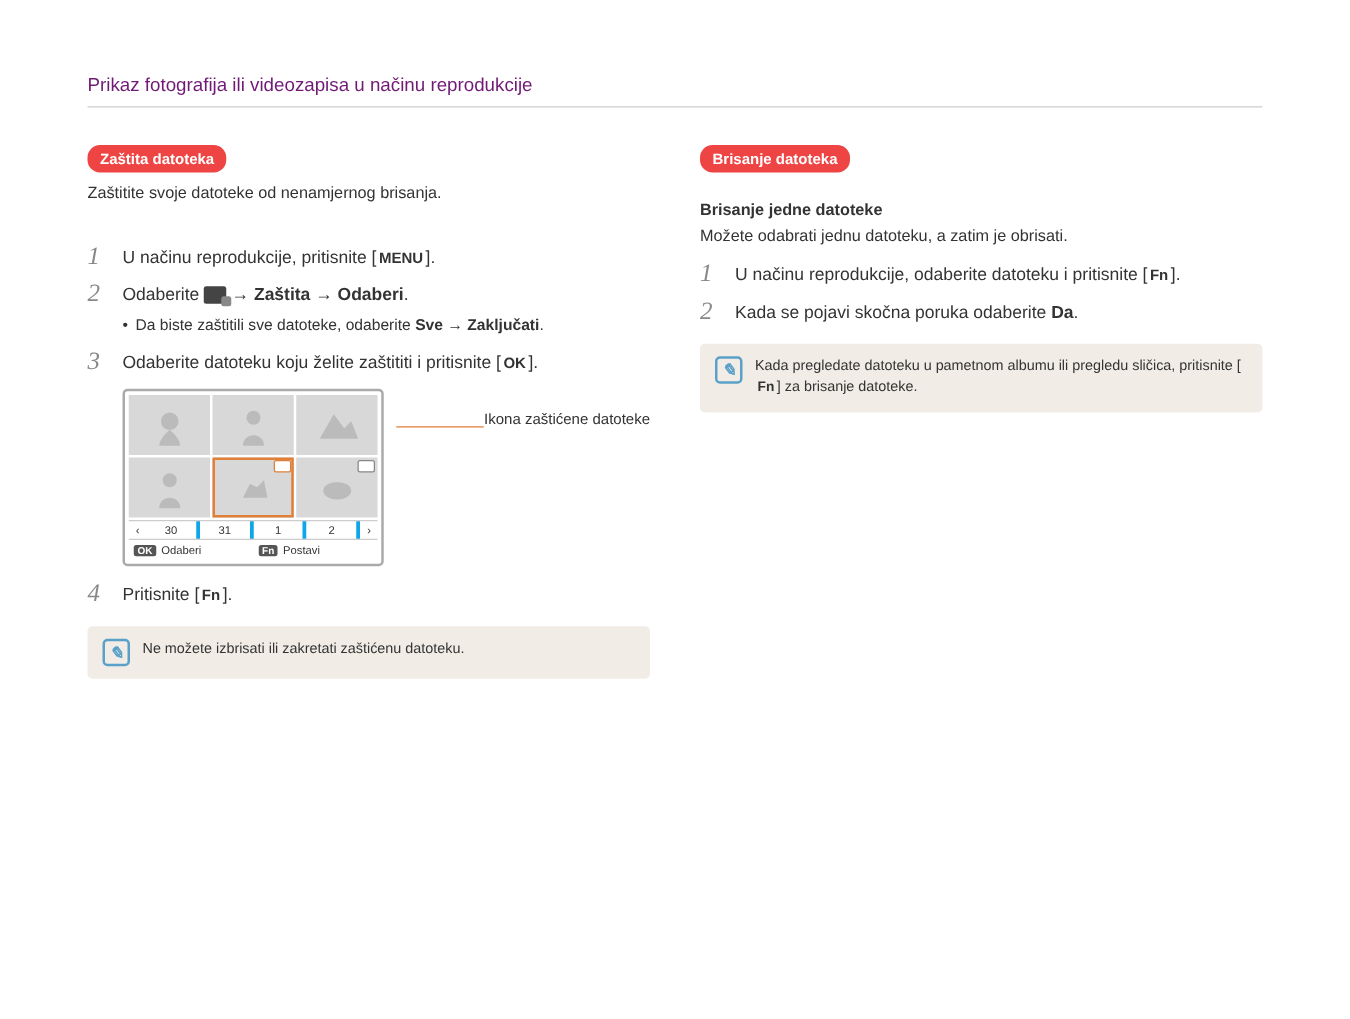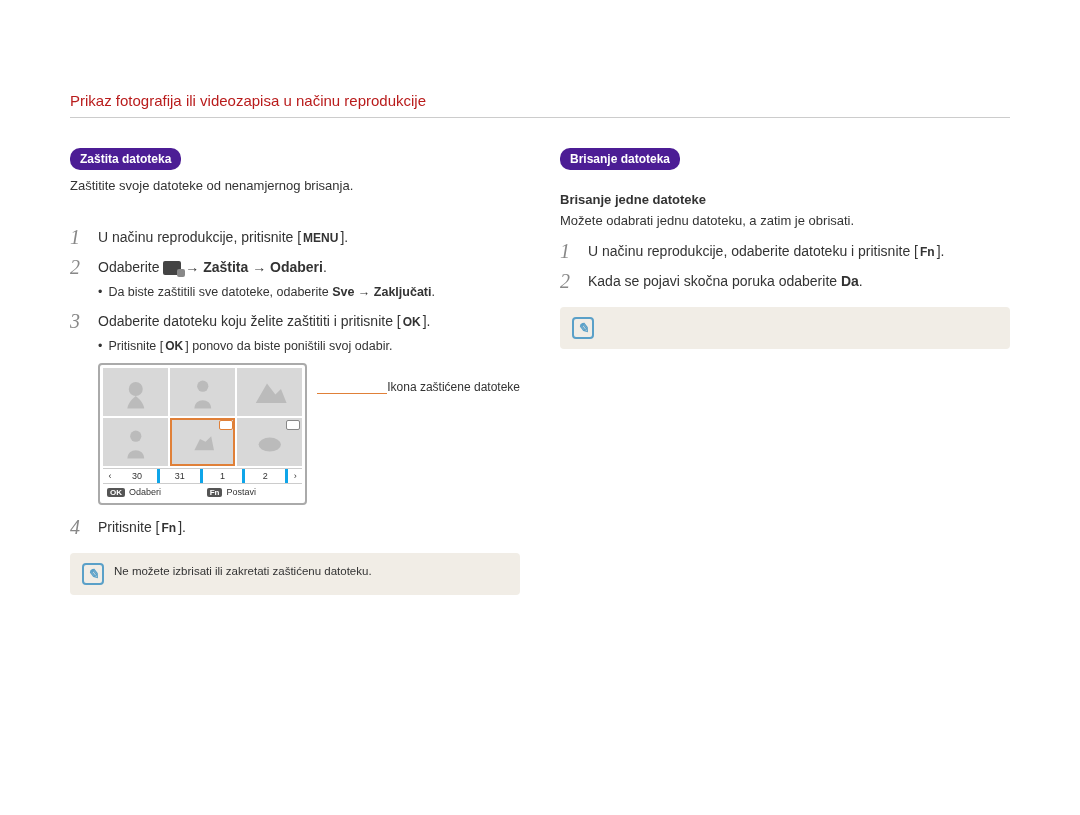--- a/index.html
+++ b/index.html
@@ -1,22 +1,22 @@
 <!DOCTYPE html>
 <html><head>
 <meta charset="utf-8">
 <style>
   * { box-sizing: border-box; margin: 0; padding: 0; }
   html, body { width: 1080px; height: 815px; background: #fff; font-family: Arial, Helvetica, sans-serif; color: #333; }
   .page { position: relative; width: 1080px; height: 815px; padding: 60px 70px 40px 70px; }
-  .header-title { font-size: 15px; color: #b91c1c; margin-bottom: 8px; margin-top: 32px; }
+  .header-title { font-size: 15px; color: #701a75; margin-bottom: 8px; }
   .header-rule { border: none; border-top: 1px solid #ccc; margin-bottom: 30px; }
   .columns { display: flex; gap: 40px; }
   .col { flex: 1; min-width: 0; }
-  .pill { display: inline-block; background: #4c1d95; color: #fff; font-size: 12px; font-weight: bold; padding: 4px 10px; border-radius: 10px; margin-bottom: 8px; }
+  .pill { display: inline-block; background: #ef4444; color: #fff; font-size: 12px; font-weight: bold; padding: 4px 10px; border-radius: 10px; margin-bottom: 8px; }
   .lead { font-size: 13px; margin-bottom: 32px; }
   .step { display: flex; gap: 10px; margin-bottom: 6px; align-items: flex-start; }
   .step-num { font-family: Georgia, 'Times New Roman', serif; font-style: italic; font-size: 20px; color: #888; width: 18px; flex-shrink: 0; line-height: 1.2; }
   .step-body { font-size: 14px; line-height: 1.5; padding-top: 2px; }
   .bold { font-weight: bold; }
   .bullet { margin-left: 28px; margin-bottom: 10px; font-size: 12.5px; display: flex; gap: 6px; align-items: flex-end; }
   .bullet::before { content: "•"; flex-shrink: 0; }
 
   .key { display:inline-block; font-family: Arial, sans-serif; font-weight: bold; font-size: 12px; padding: 0 2px; vertical-align: baseline; }
   .icon-box { display:inline-block; width:18px; height:14px; background:#444; border-radius:2px; vertical-align:middle; position:relative; }
@@ -80,25 +80,20 @@
           <span>Da biste zaštitili sve datoteke, odaberite </span><span class="bold">Sve</span><span> → </span><span class="bold">Zaključati</span><span>.</span>
         </div>
       </div>
 
       <div class="step">
         <div class="step-num">3</div>
         <div class="step-body">
           <span>Odaberite datoteku koju želite zaštititi i pritisnite [</span><span class="key">OK</span><span>].</span>
         </div>
       </div>
-      <div class="bullet">
-        <div>
-          <span>Pritisnite [</span><span class="key">OK</span><span>] ponovo da biste poništili svoj odabir.</span>
-        </div>
-      </div>
 
       
       <div class="screenshot-area">
         <div class="device">
           <div class="grid">
             <div class="thumb">
                 <svg viewBox="0 0 24 24">
                   <circle cx="12" cy="10" r="5" fill="#bbb"></circle>
                   <path d="M12 15 C8 18 6 22 6 24 L18 24 C18 22 16 18 12 15" fill="#bbb"></path>
                 </svg>
@@ -186,18 +181,21 @@
 
       <div class="step">
         <div class="step-num">2</div>
         <div class="step-body">
           <span>Kada se pojavi skočna poruka odaberite </span><span class="bold">Da</span><span>.</span>
         </div>
       </div>
 
       <div class="note">
         <div class="note-icon">✎</div>
+        <div class="note-text">
+          <span>Kada pregledate datoteku u pametnom albumu ili pregledu sličica, pritisnite [</span><span class="key" style="font-size:11px">Fn</span><span>] za brisanje datoteke.</span>
+        </div>
       </div>
     </div>
 
   </div>
 
 </div>
 
 </body></html>

